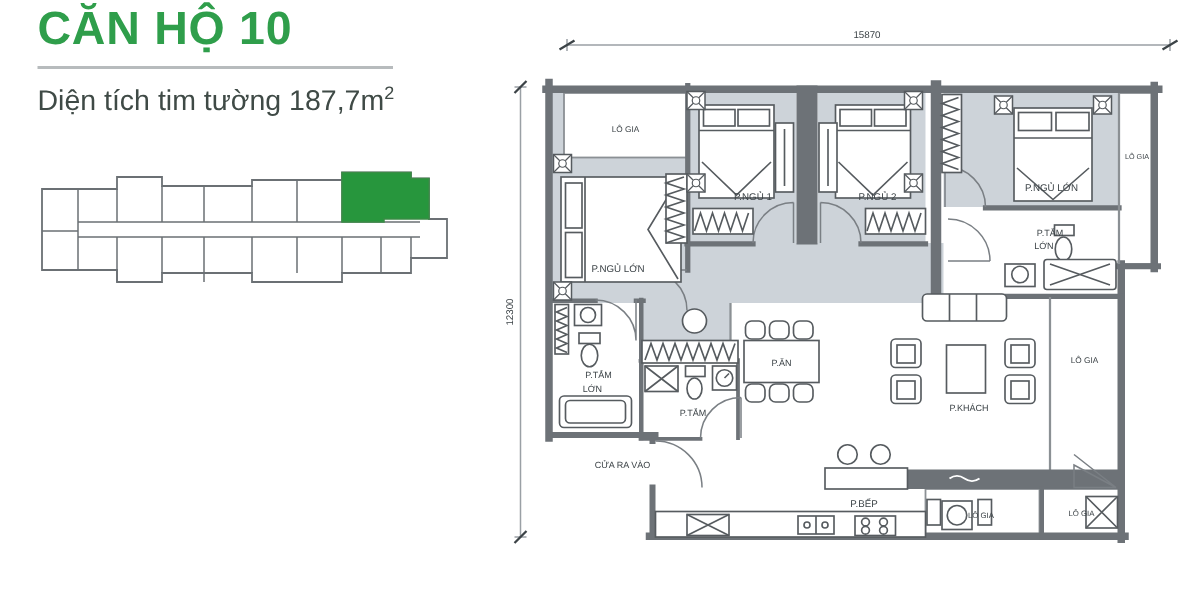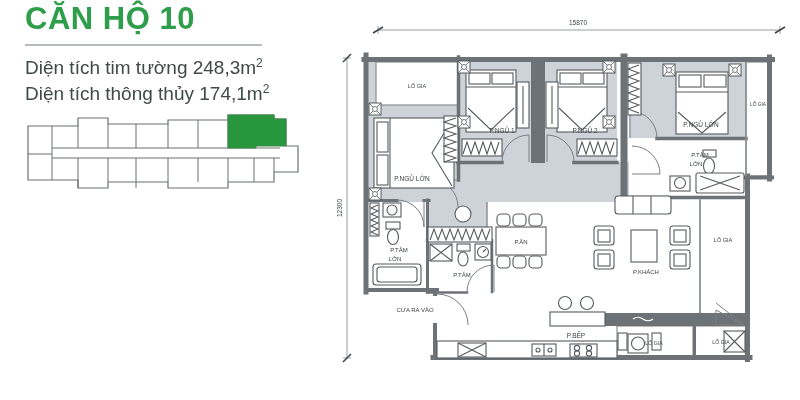--- a/index.html
+++ b/index.html
@@ -24,22 +24,21 @@
   .fb path{stroke:#565b5f;stroke-width:.8;fill:none;}
   .fb circle{fill:#fff;stroke:#565b5f;stroke-width:.8;}
   .key{stroke:#6b7074;stroke-width:1.2;fill:#ffffff;}
 </style>
 </head>
 <body>
 
 <div class="left-panel">
   <h1 class="title">CĂN HỘ 10</h1>
   <div class="divider"></div>
-  <div class="area-line"><span>Diện tích tim tường 248,3m</span><sup>2</sup></div>
-  <div class="area-line"><span>Diện tích thông thủy 174,1m</span><sup>2</sup></div>
+  <div class="area-line"><span>Diện tích tim tường 187,7m</span><sup>2</sup></div>
 </div>
 
 <svg class="minimap" width="278" height="84" viewBox="0 0 278 84">
   <path class="key" d="M6,16 H56 V8 H86 V14 H146 V10 H206 V5 H252 V9 H264 V36 H276 V62 H252 V72 H206 V78 H146 V72 H86 V78 H56 V70 H6 Z"></path>
   <g stroke="#6b7074" stroke-width="1" fill="none">
     <path d="M30,38 H258 M30,48 H258 M30,16 V70 M6,44 H30"></path>
     <path d="M56,16 V38 M86,14 V38 M114,14 V38 M146,14 V38 M176,10 V38 M206,10 V38"></path>
     <path d="M56,48 V78 M86,48 V72 M114,48 V78 M146,48 V72 M176,48 V72 M206,48 V72 M232,48 V72 M252,48 V62"></path>
   </g>
   <path stroke="#3a8c46" stroke-width="1" d="M206,5 H252 V9 H264 V36 H234 V38 H206 Z" fill="#27963d"></path>

